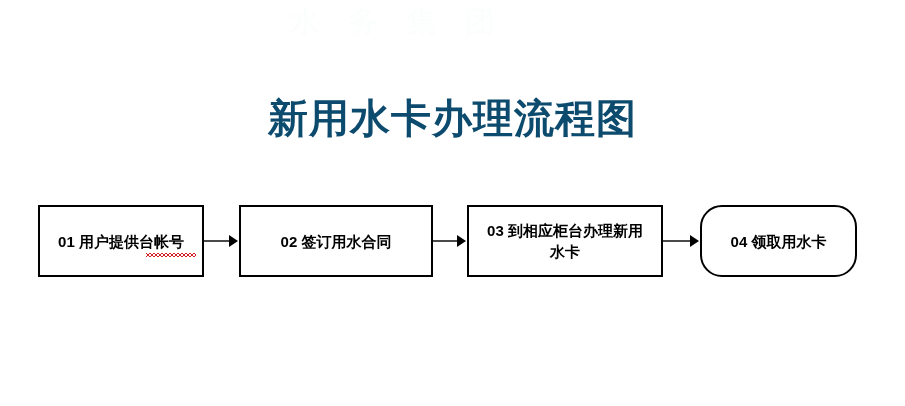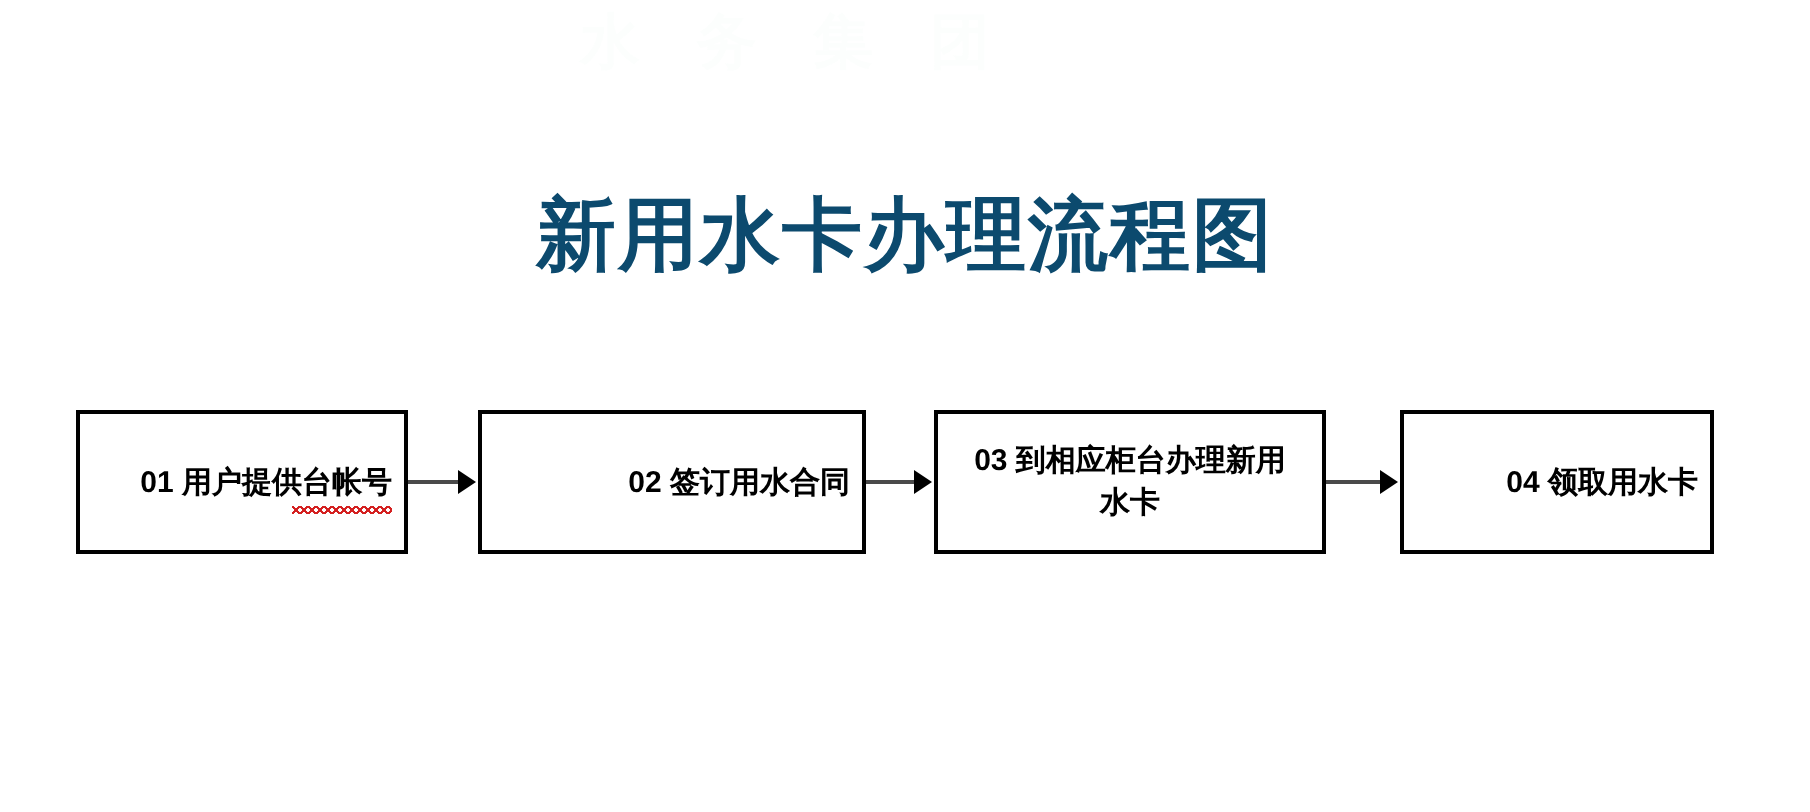--- a/index.html
+++ b/index.html
@@ -65,21 +65,21 @@
 
   .node {
     position: absolute;
     top: 0;
     height: 72px;
     border: 2px solid #000000;
     box-sizing: border-box;
     background: #ffffff;
     display: flex;
     align-items: center;
-    justify-content: flex-end;
+    justify-content: center;
   }
   .node.centered {
     justify-content: center;
   }
 
   .node-text {
     font-size: 15px;
     font-weight: bold;
     color: #000000;
     line-height: 21px;
@@ -119,21 +119,21 @@
     height: 0;
     border-top: 6px solid transparent;
     border-bottom: 6px solid transparent;
     border-left: 9px solid #000000;
   }
 
   
   #node-1 { left: 38px;  width: 166px; }
   #node-2 { left: 239px; width: 194px; }
   #node-3 { left: 467px; width: 196px; }
-  #node-4 { left: 700px; width: 157px; }
+  #node-4 { left: 700px; width: 157px; border-radius: 22px; }
 
   #arrow-1 { left: 204px; width: 35px; }
   #arrow-1 .shaft { width: 26px; }
   #arrow-1 .head  { left: 25px; }
 
   #arrow-2 { left: 433px; width: 34px; }
   #arrow-2 .shaft { width: 25px; }
   #arrow-2 .head  { left: 24px; }
 
   #arrow-3 { left: 663px; width: 37px; }

